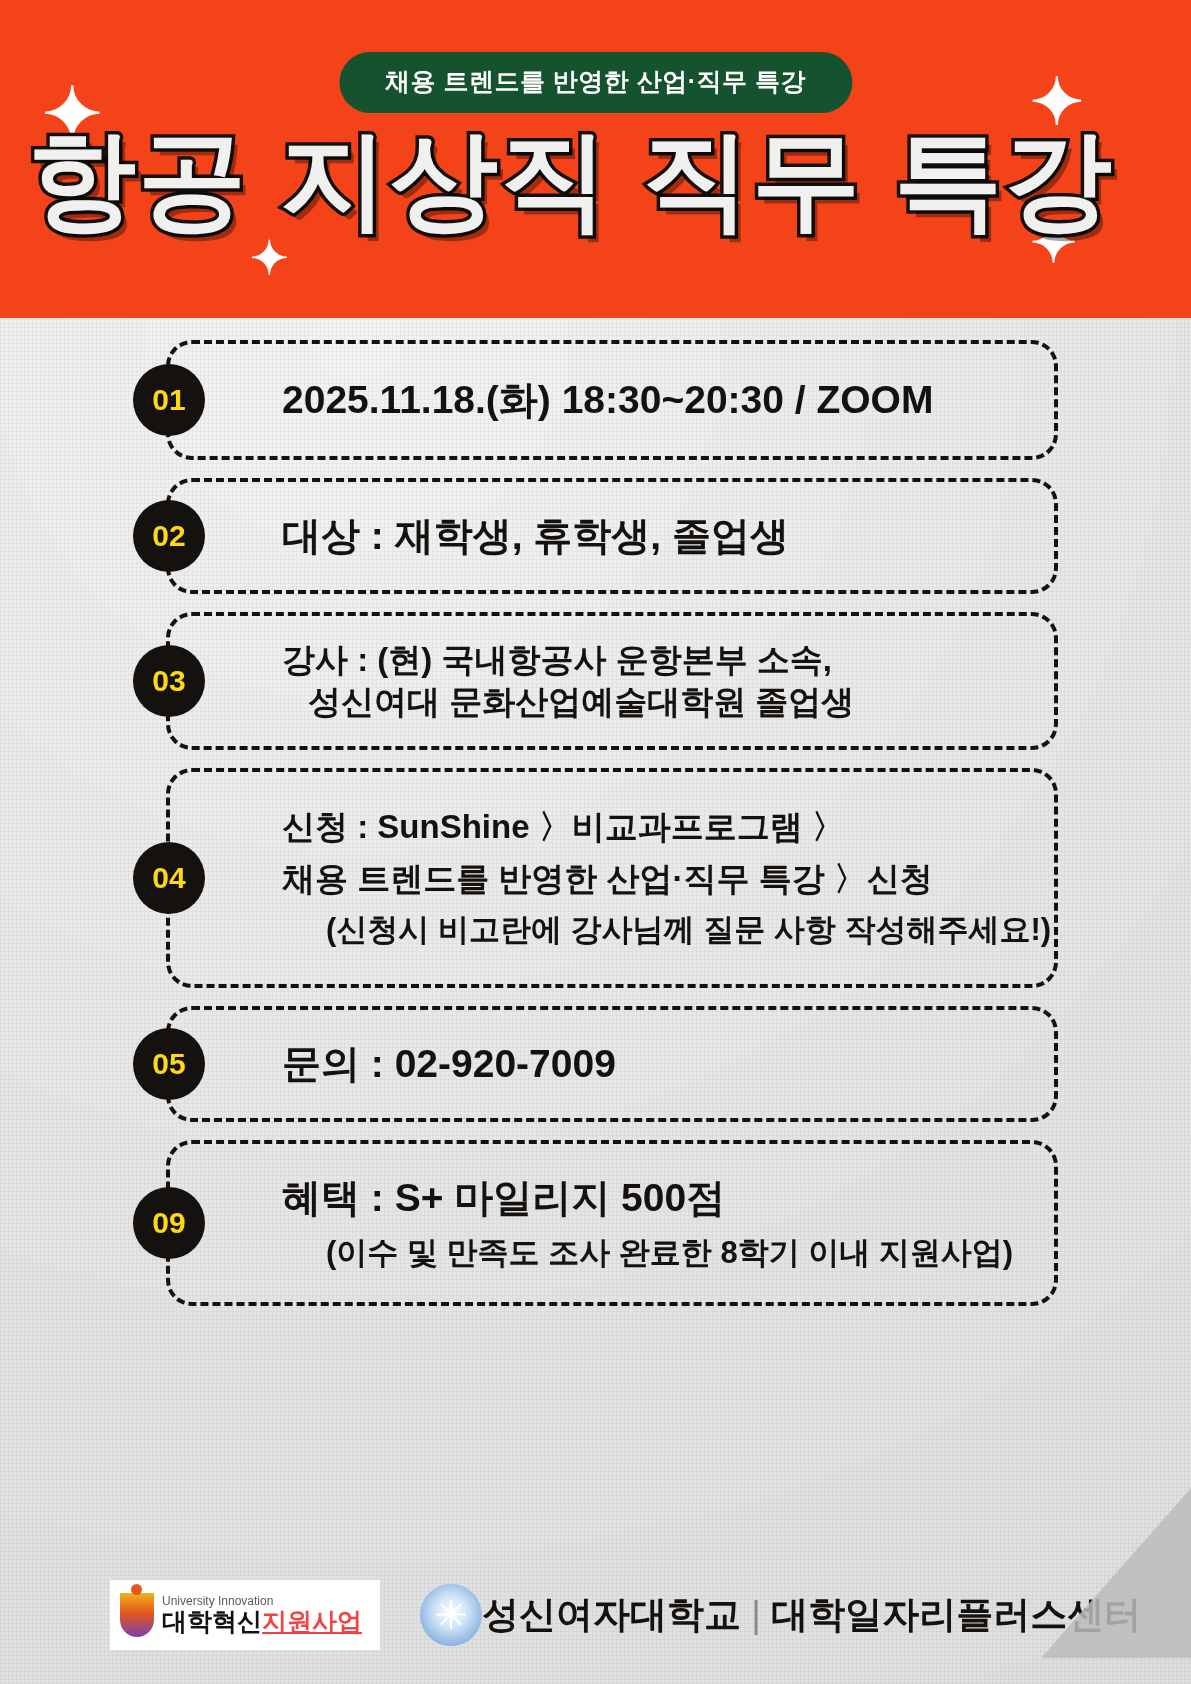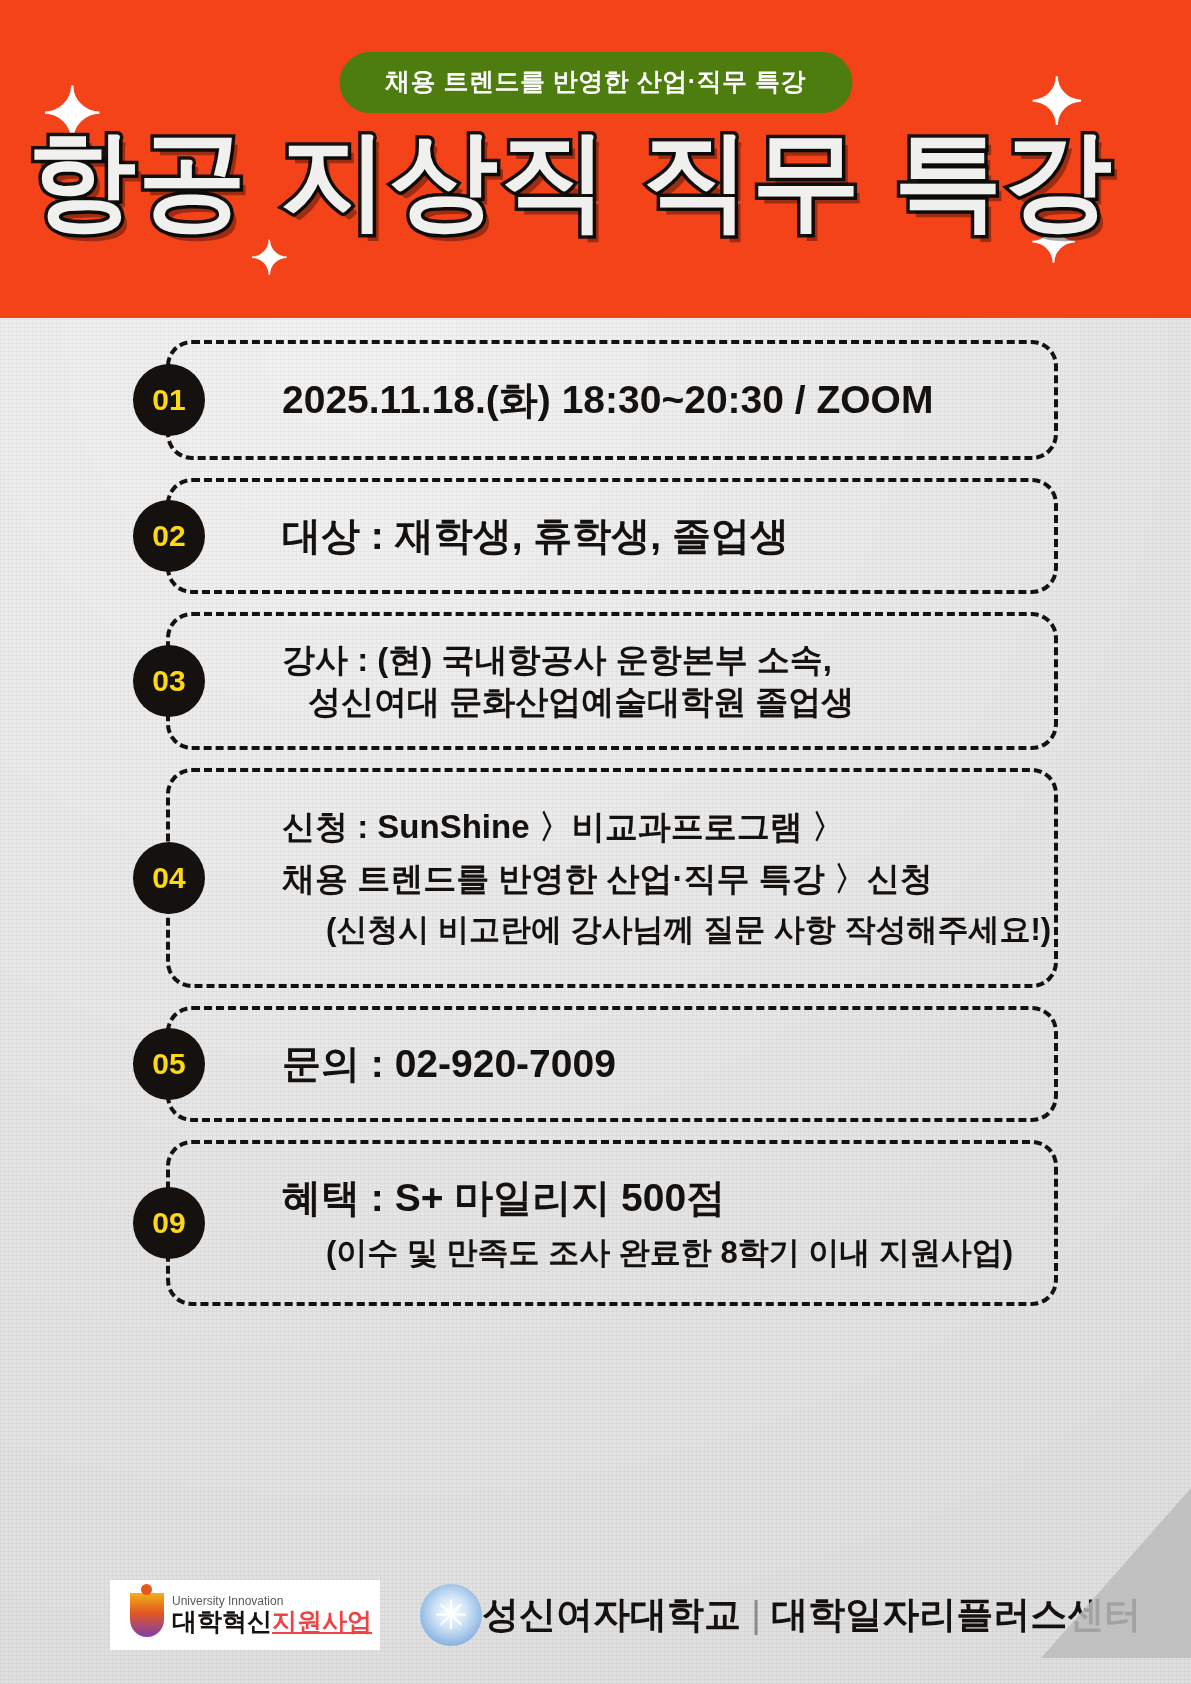--- a/index.html
+++ b/index.html
@@ -32,21 +32,21 @@
     width: 1191px;
     height: 318px;
     background: #f44319;
     overflow: hidden;
   }
   .ribbon {
     position: absolute;
     left: 50%;
     transform: translateX(-50%);
     top: 52px;
-    background: #4d7c0f;
+    background: #14532d;
     color: #ffffff;
     border-radius: 40px;
     padding: 13px 46px 15px 46px;
     font-size: 25px;
     font-weight: bold;
     letter-spacing: 0.5px;
     white-space: nowrap;
   }
   .bigtitle {
     position: absolute;
@@ -142,21 +142,21 @@
     bottom: 26px;
     height: 84px;
   }
   .logo-innov {
     position: absolute;
     left: 110px; top: 6px;
     width: 270px; height: 70px;
     background: #ffffff;
     display: flex;
     align-items: center;
-    padding-left: 20px;
+    padding-left: 10px;
     box-sizing: border-box;
     gap: 8px;
   }
   .logo-mark {
     width: 34px; height: 44px;
     background: linear-gradient(180deg, #f0b21a 0%, #e4571f 45%, #7d3fb0 100%);
     border-radius: 0 0 17px 17px;
     position: relative;
     flex: none;
   }

